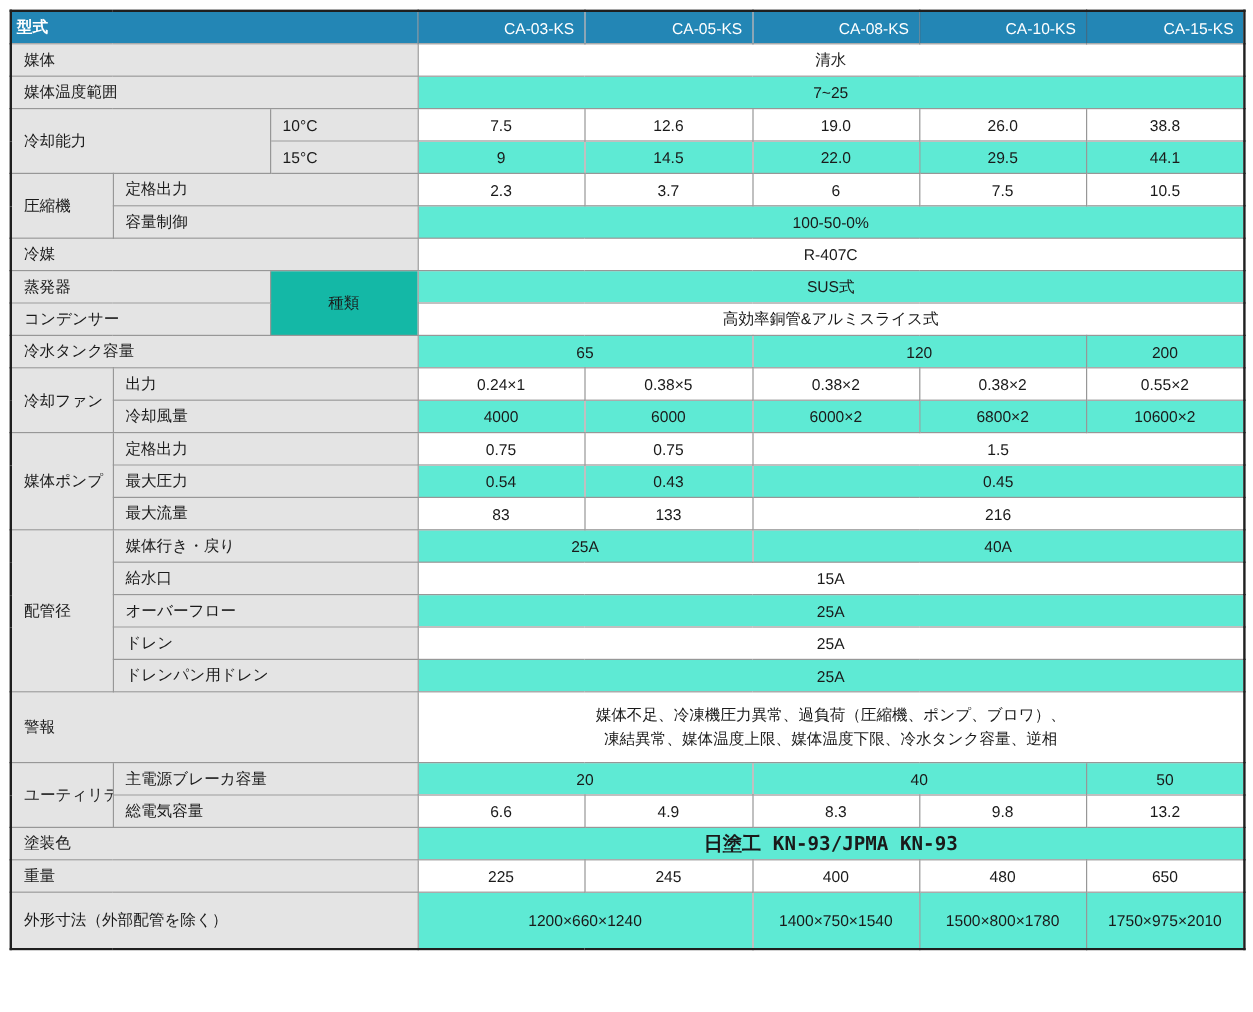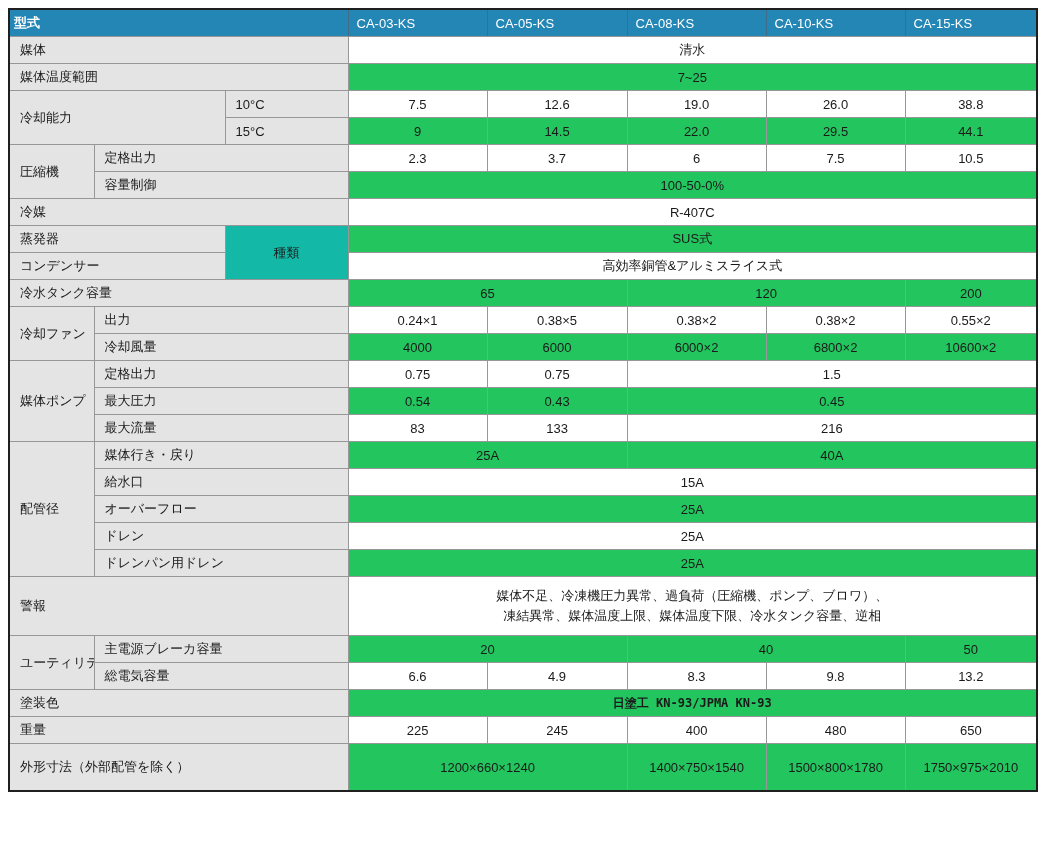--- a/index.html
+++ b/index.html
@@ -23,41 +23,41 @@
     overflow: hidden;
     white-space: nowrap;
   }
   th.hd {
     background: #2386b5;
     color: #ffffff;
     font-weight: normal;
     border-color: #3f6c86;
     border-bottom-color: #979797;
   }
-  th.hd-model { text-align: left; }
+  th.hd-model { text-align: right; }
   th.hd-title { text-align: left; padding-left: 4px; font-weight: bold; }
   td.lbl {
     background: #e4e4e4;
     text-align: left;
     padding-left: 10px;
   }
   td.lbl-c { background: #14b8a6; text-align: center; }
   td.data { text-align: center; background: #ffffff; }
-  td.g { background: #22c55e; }
+  td.g { background: #5eead4; }
   td.alarm-cell {
     height: 52px;
     white-space: normal;
     line-height: 1.55;
     padding: 3px 8px;
   }
   tr.tall-row td { height: 46px; }
   td.mono {
     font-family: "DejaVu Sans Mono", "Liberation Mono", monospace;
     font-weight: bold;
-    font-size: 12px;
+    font-size: 16px;
   }
   .footnote {
     margin: 9px 0 10px 2px;
     font-size: 13.5px;
     color: #1a1a1a;
   }
 </style>
 </head>
 <body>
 

